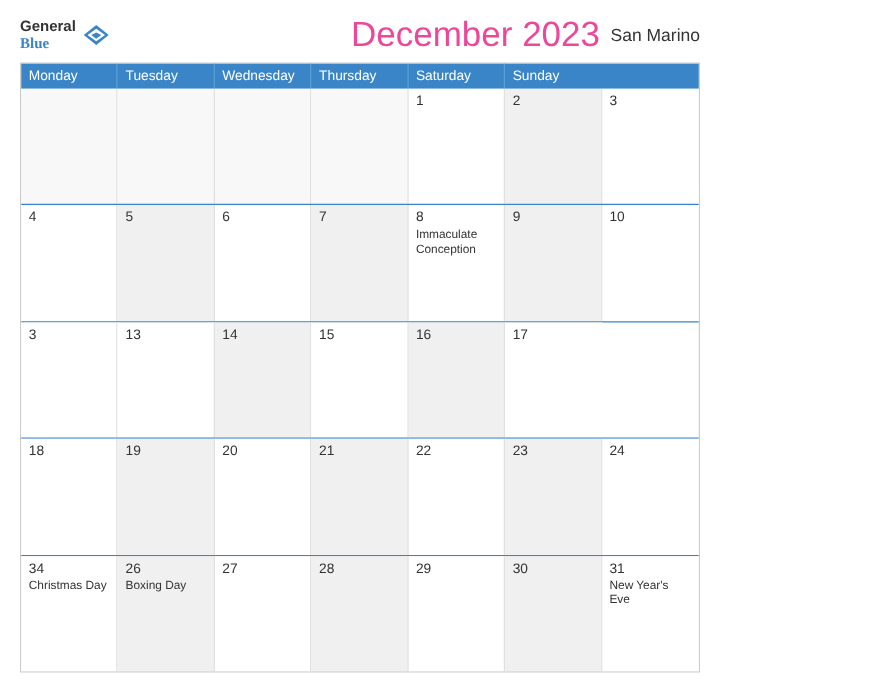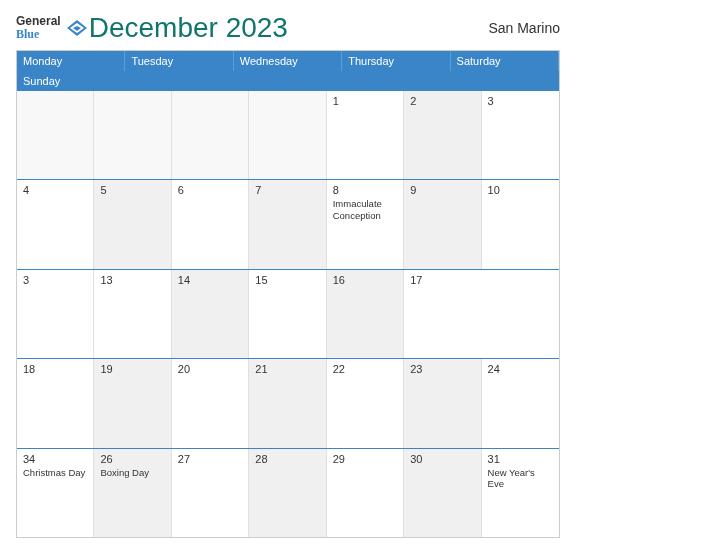--- a/index.html
+++ b/index.html
@@ -35,39 +35,39 @@
       flex-direction: column;
       line-height: 1.1;
       font-size: 11px;
       color: #333;
     }
     .logo-general { font-weight: bold; font-size: 12px; }
     .logo-blue { color: #3a85c8; font-weight: bold; font-size: 12px; font-family: Liberation Serif, serif; }
     .title {
       font-size: 28px;
       font-weight: normal;
-      color: #0f766e;
-      text-align: left;
+      color: #ec4899;
+      text-align: right;
       flex: 1;
     }
     .country {
       font-size: 14px;
       color: #333;
       min-width: 80px;
       text-align: right;
     }
     .calendar {
       flex: 1;
       display: flex;
       flex-direction: column;
       border: 1px solid #ccc;
     }
     .day-headers {
       display: grid;
-      grid-template-columns: repeat(5, 1fr);
+      grid-template-columns: repeat(7, 1fr);
       background: #3a85c8;
     }
     .day-header {
       color: #fff;
       font-size: 11px;
       padding: 4px 6px;
       border-right: 1px solid #5a9fd4;
       font-weight: normal;
     }
     .day-header:last-child { border-right: none; }

